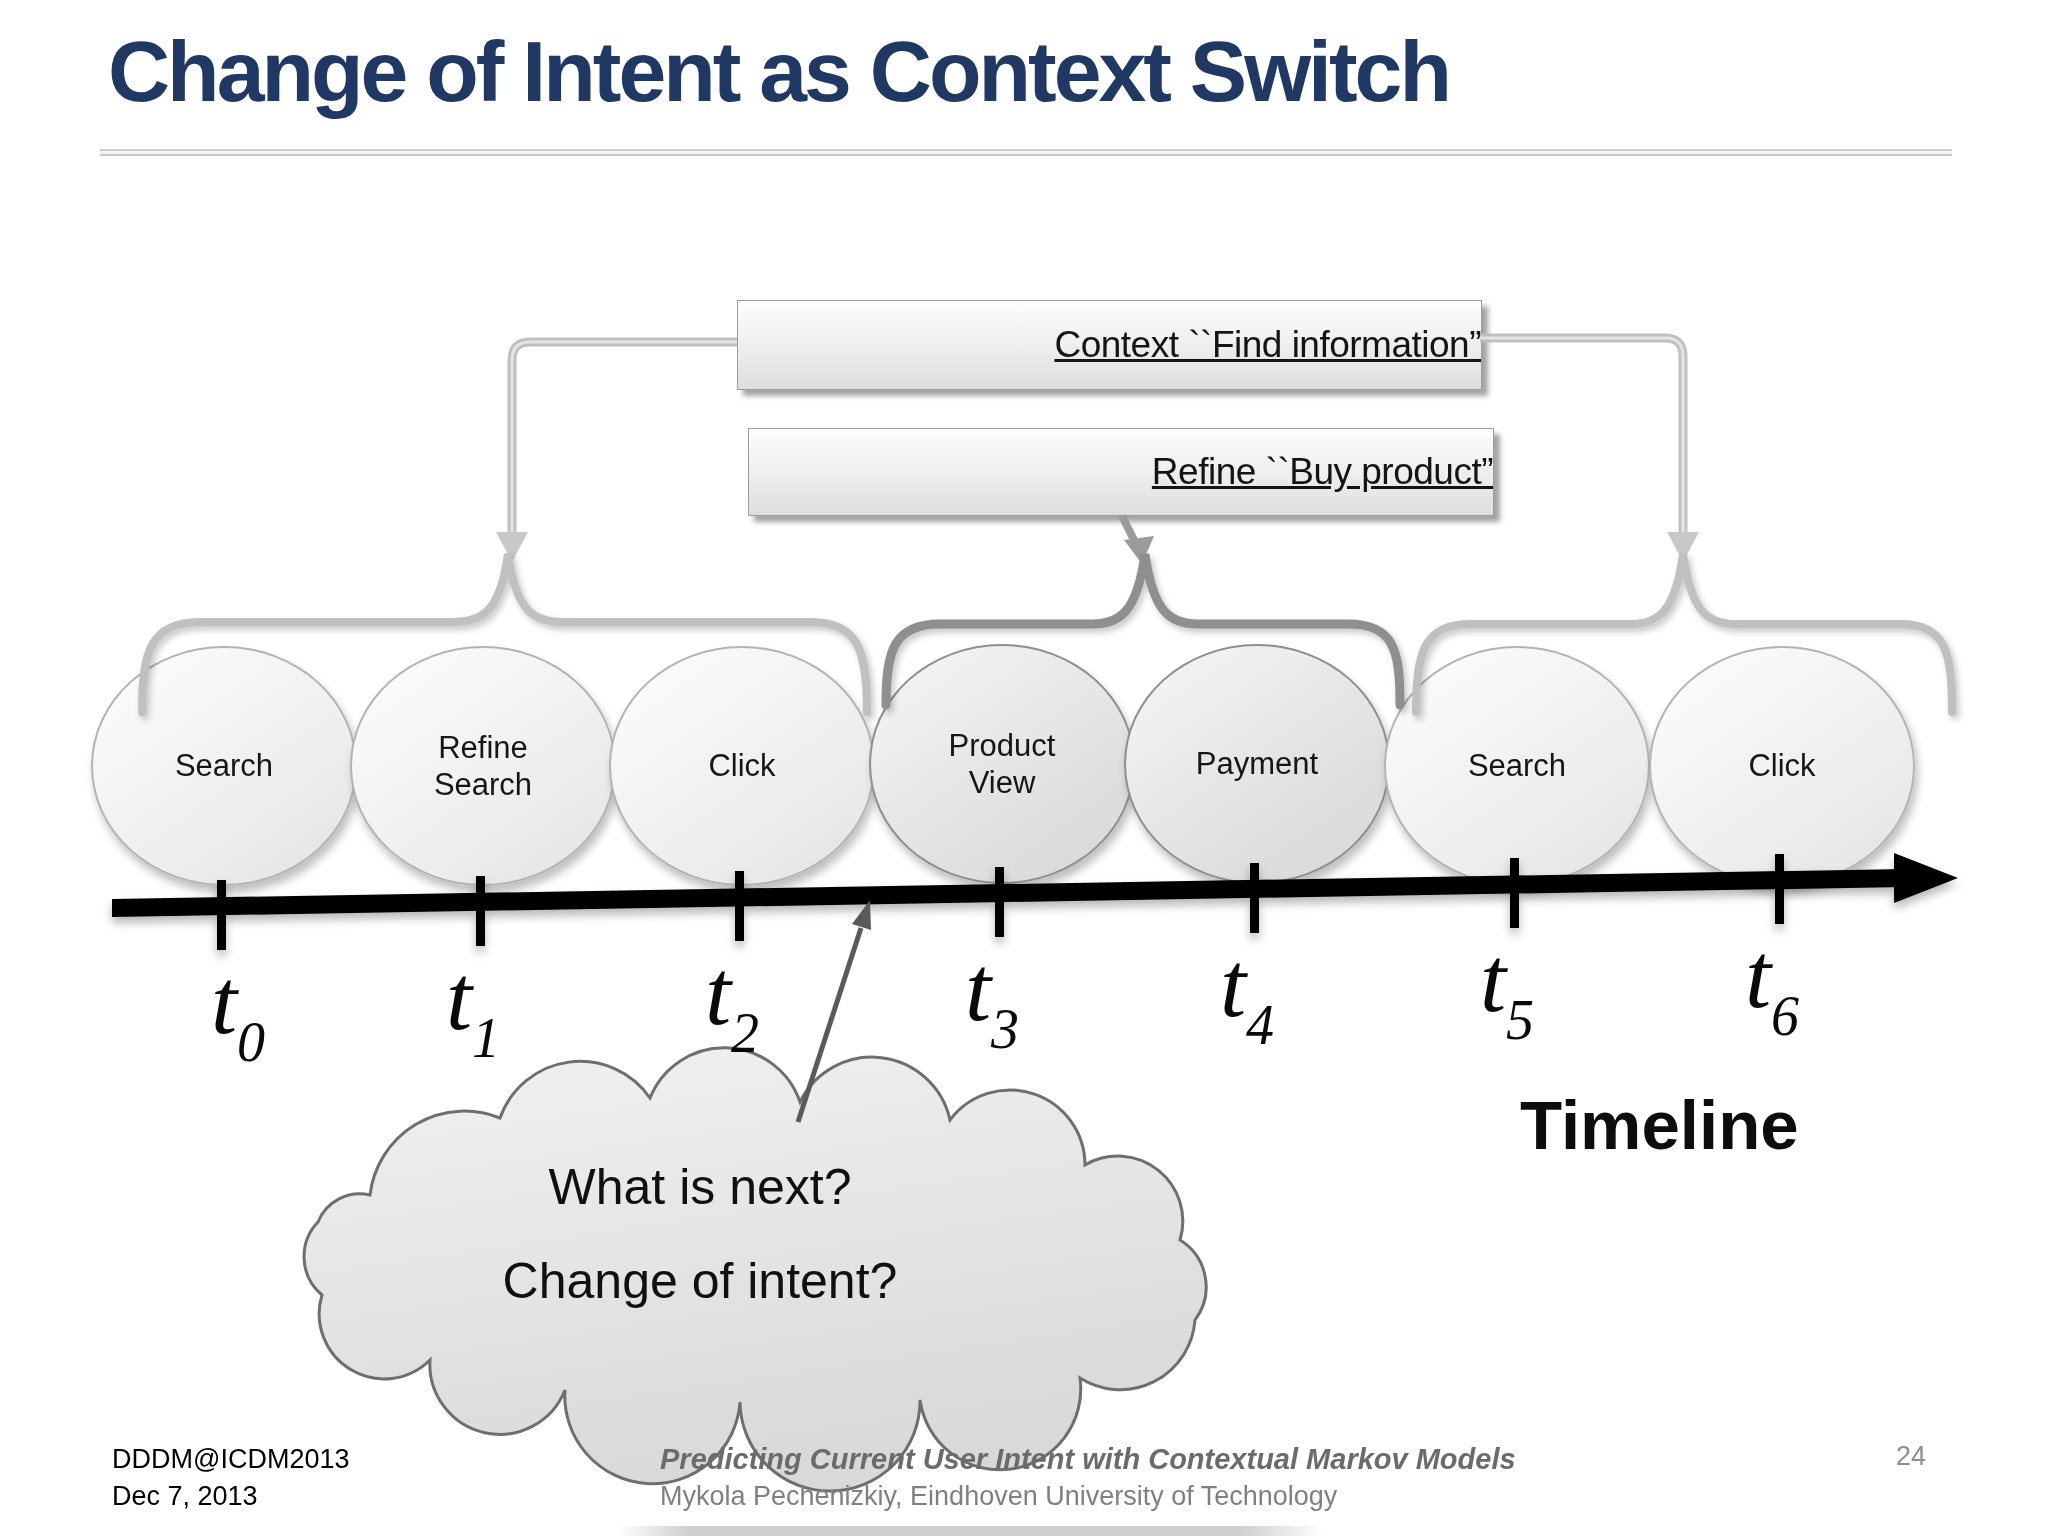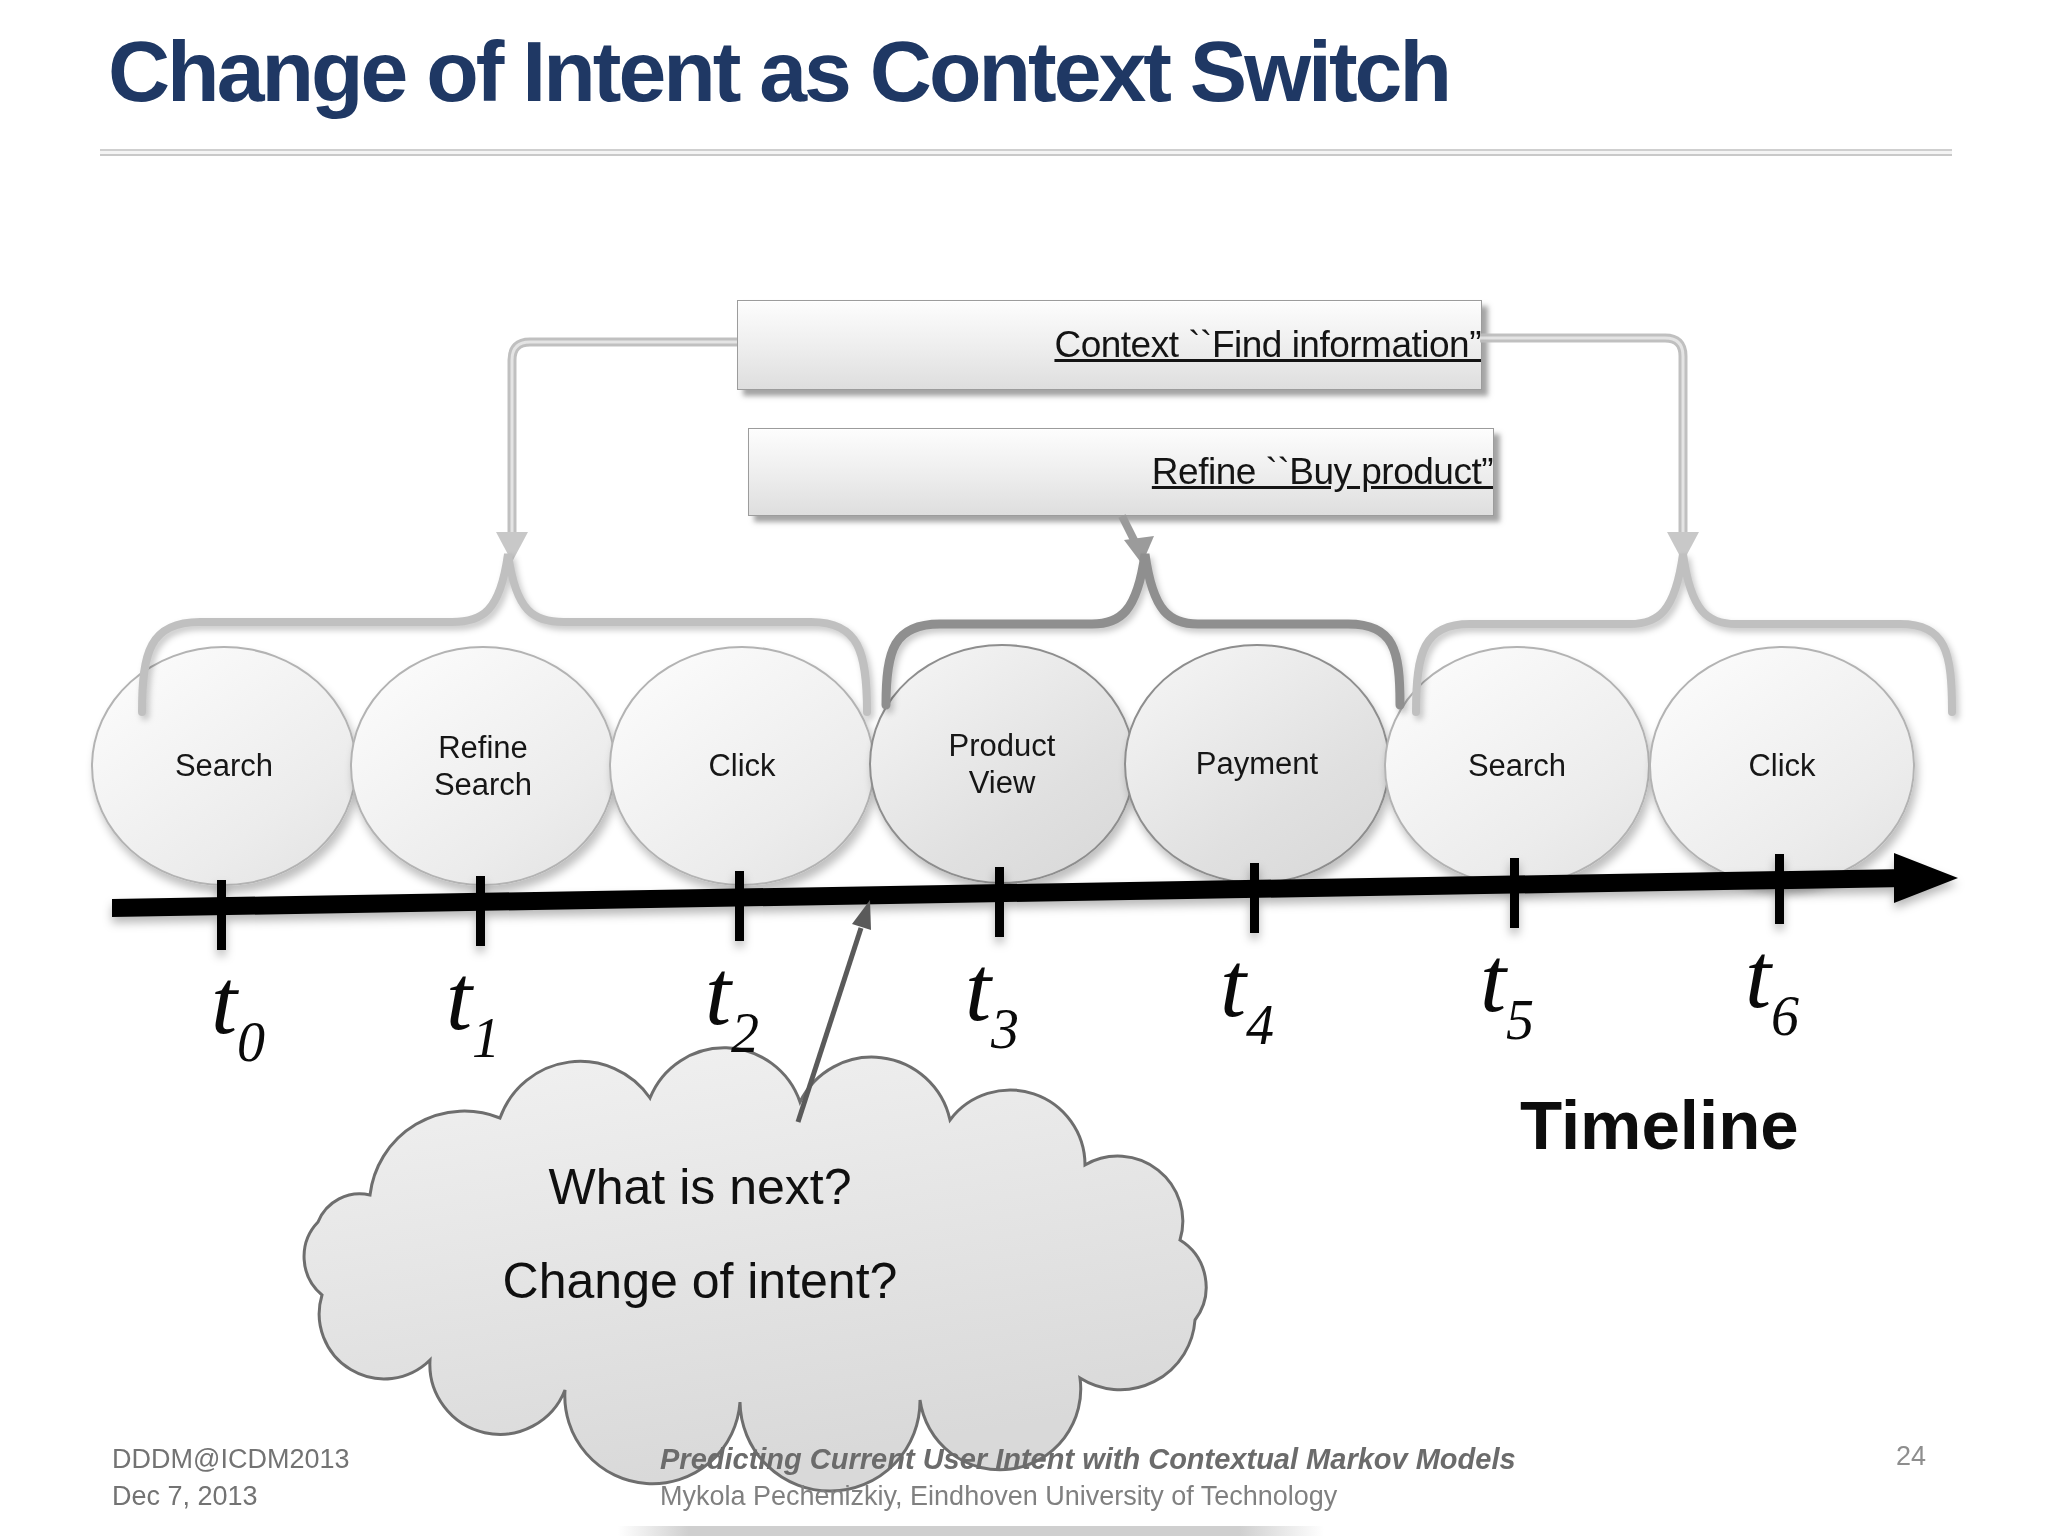--- a/index.html
+++ b/index.html
@@ -41,21 +41,21 @@
   .tlabel sub{font-size:56px;line-height:1;font-style:italic;vertical-align:-28px;}
 
   #timeline-label{position:absolute;left:1520px;top:1086px;font-size:69px;font-weight:bold;color:#0d0d0d;}
 
   
   .cloud-text{position:absolute;transform:translateX(-50%);font-size:50px;color:#101010;white-space:nowrap;z-index:5;}
   #cloud-line1{left:700px;top:1158px;}
   #cloud-line2{left:700px;top:1252px;}
 
   
-  #footer-left{position:absolute;left:112px;top:1441px;font-size:27px;color:#737373;line-height:37px;}
+  #footer-left{position:absolute;left:112px;top:1441px;font-size:27px;color:#000000;line-height:37px;}
   #footer-center{position:absolute;left:660px;top:1441px;line-height:37px;}
   #footer-center .l1{font-size:29px;font-weight:bold;font-style:italic;color:#6b6b6b;}
   #footer-center .l2{font-size:27px;color:#808080;}
   #page-num{position:absolute;left:1896px;top:1441px;font-size:27px;color:#8e8e8e;}
 
   #bottom-strip{position:absolute;left:618px;top:1526px;width:706px;height:10px;
      background:linear-gradient(to right,rgba(205,205,205,0),#cfcfcf 10%,#cfcfcf 88%,rgba(205,205,205,0));}
 </style>
 </head>
 <body>

